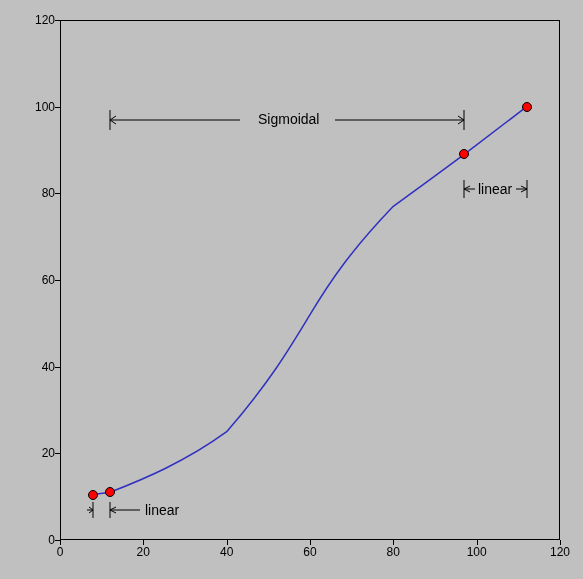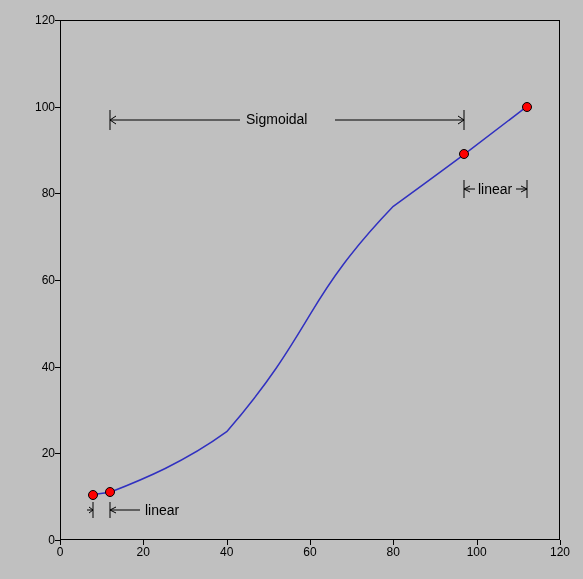--- a/index.html
+++ b/index.html
@@ -158,17 +158,17 @@
       <polyline points="410,166 404,169 410,172" fill="none"></polyline>
       <polyline points="461,166 467,169 461,172" fill="none"></polyline>
     </g>
   </svg>
 
   <div class="data-point" style="left:93.3px; top:494.5px"></div>
   <div class="data-point" style="left:110px;  top:492.3px"></div>
   <div class="data-point" style="left:464.2px;top:154.3px"></div>
   <div class="data-point" style="left:526.7px;top:106.7px"></div>
 
-  <span class="annotation" style="left:246px; top:111px">Sigmoidal</span>
+  <span class="annotation" style="left:258px; top:111px">Sigmoidal</span>
   <span class="annotation" style="left:145px; top:502px">linear</span>
   <span class="annotation" style="left:478px; top:181px">linear</span>
 
 </div>
 
 </body></html>

